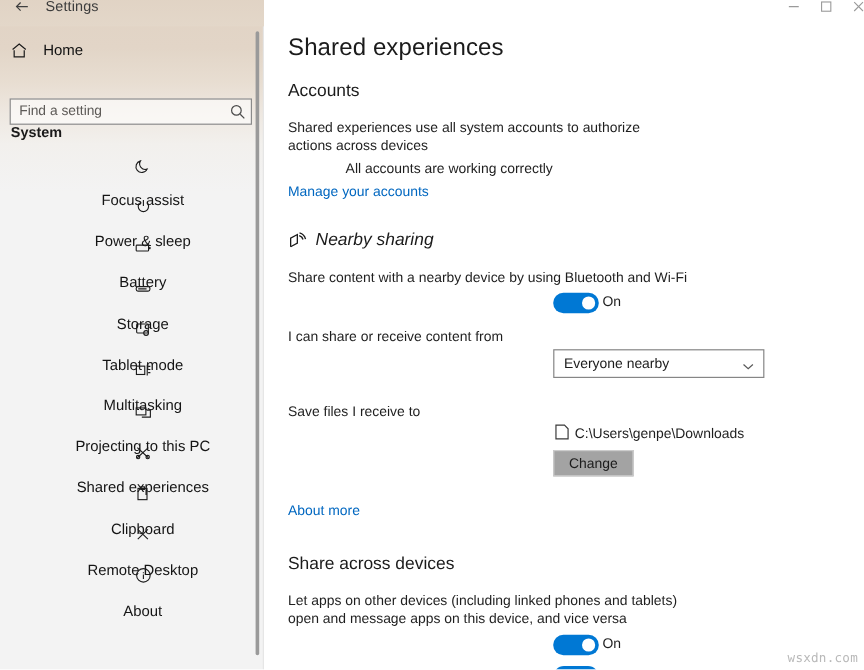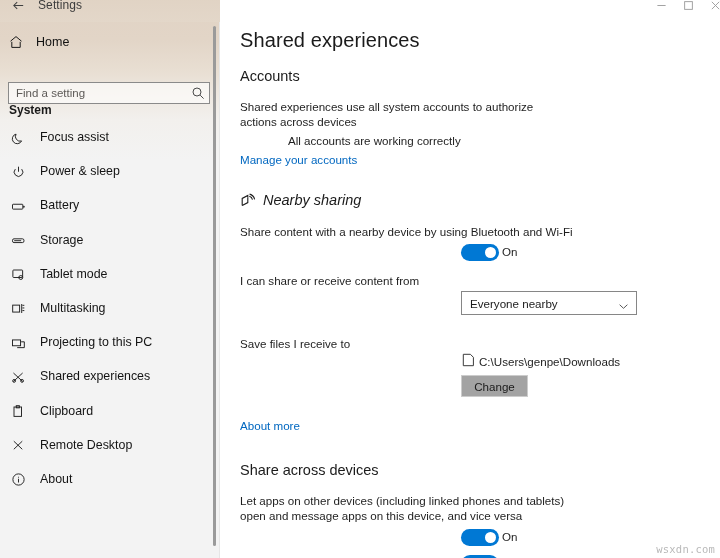--- a/index.html
+++ b/index.html
@@ -96,23 +96,24 @@
     position: absolute; left: 9px; top: 103px;
     font-size: 12px; font-weight: bold; color: #1a1a1a;
   }
 
   #nav-list {
     position: absolute; left: 0; top: 130px; width: 212px;
   }
   .nav-item {
     position: relative;
     height: 34.2px;
-    display: flex; 
-    padding-left: 10px; gap: 14px;
+    display: flex; align-items: center;
+    padding-left: 26px; gap: 14px;
     cursor: default;
+    flex-direction: column;
   }
   .nav-item .nav-ico {
     width: 16px; height: 16px; flex: none;
     display: flex; align-items: center; justify-content: center;
     color: #1c1c1c;
   }
   .nav-item .nav-lbl {
     font-size: 12.4px; color: #141414; white-space: nowrap;
   }
 

